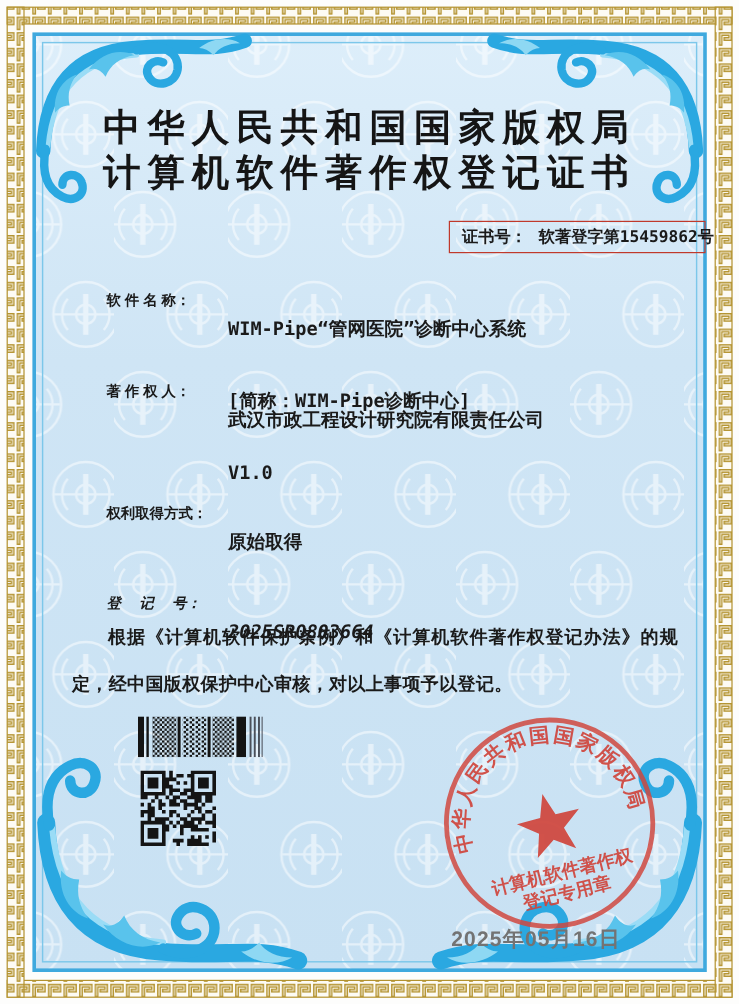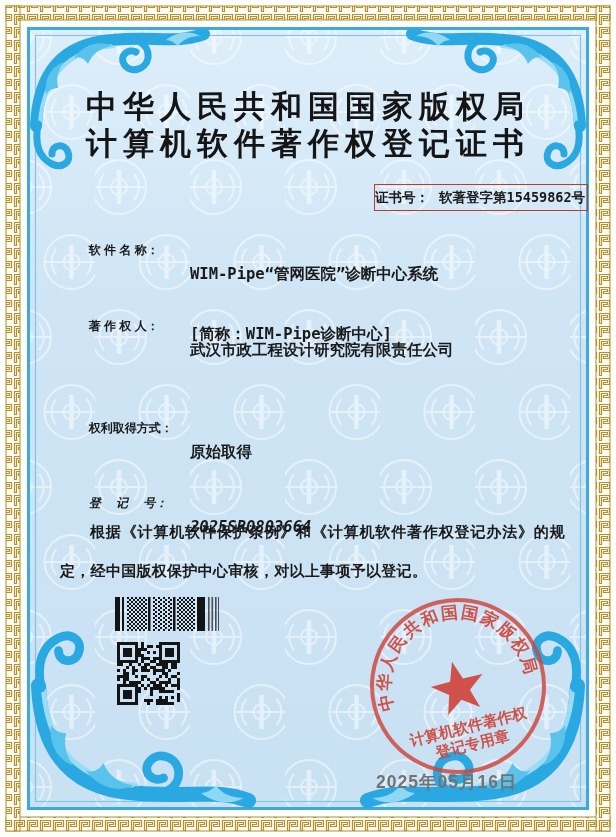--- a/index.html
+++ b/index.html
@@ -16,21 +16,21 @@
     position:absolute;left:0;top:86px;width:616px;text-align:center;
     font-family:"DejaVu Serif","Liberation Serif",serif;
     font-size:31px;font-weight:bold;letter-spacing:6px;color:#151515;
     white-space:nowrap;
   }
   .cert-title{top:123px;}
 
   .cert-no-box{
     position:absolute;left:374px;top:184px;width:214px;height:27px;
     border:1px solid #c0392b;box-sizing:border-box;
-    display:flex;align-items:center;
+    display:flex;align-items:center;padding-left:10px;
     font-family:"DejaVu Sans Mono","Liberation Mono",monospace;
     font-size:13.5px;font-weight:bold;white-space:pre;
   }
   .cert-no-box .num{margin-left:10px;}
 
   .field-row{position:absolute;left:62px;white-space:pre;}
   .field-label{
     display:inline-block;width:128px;font-size:12px;font-weight:bold;
     white-space:pre;vertical-align:top;
   }
@@ -125,20 +125,21 @@
     <div class="cert-no-box">
       <span>证书号：</span>
       <span class="num">软著登字第15459862号</span>
     </div>
 
     <div class="field-row" style="top:224px;">
       <span class="field-label">软 件 名 称：</span>
       <div class="field-value">
         <div>WIM-Pipe“管网医院”诊断中心系统</div>
         <div>[简称：WIM-Pipe诊断中心]</div>
+        <div>V1.0</div>
       </div>
     </div>
 
     <div class="field-row" style="top:300px;">
       <span class="field-label">著 作 权 人：</span>
       <div class="field-value">
         <div>武汉市政工程设计研究院有限责任公司</div>
       </div>
     </div>
 

